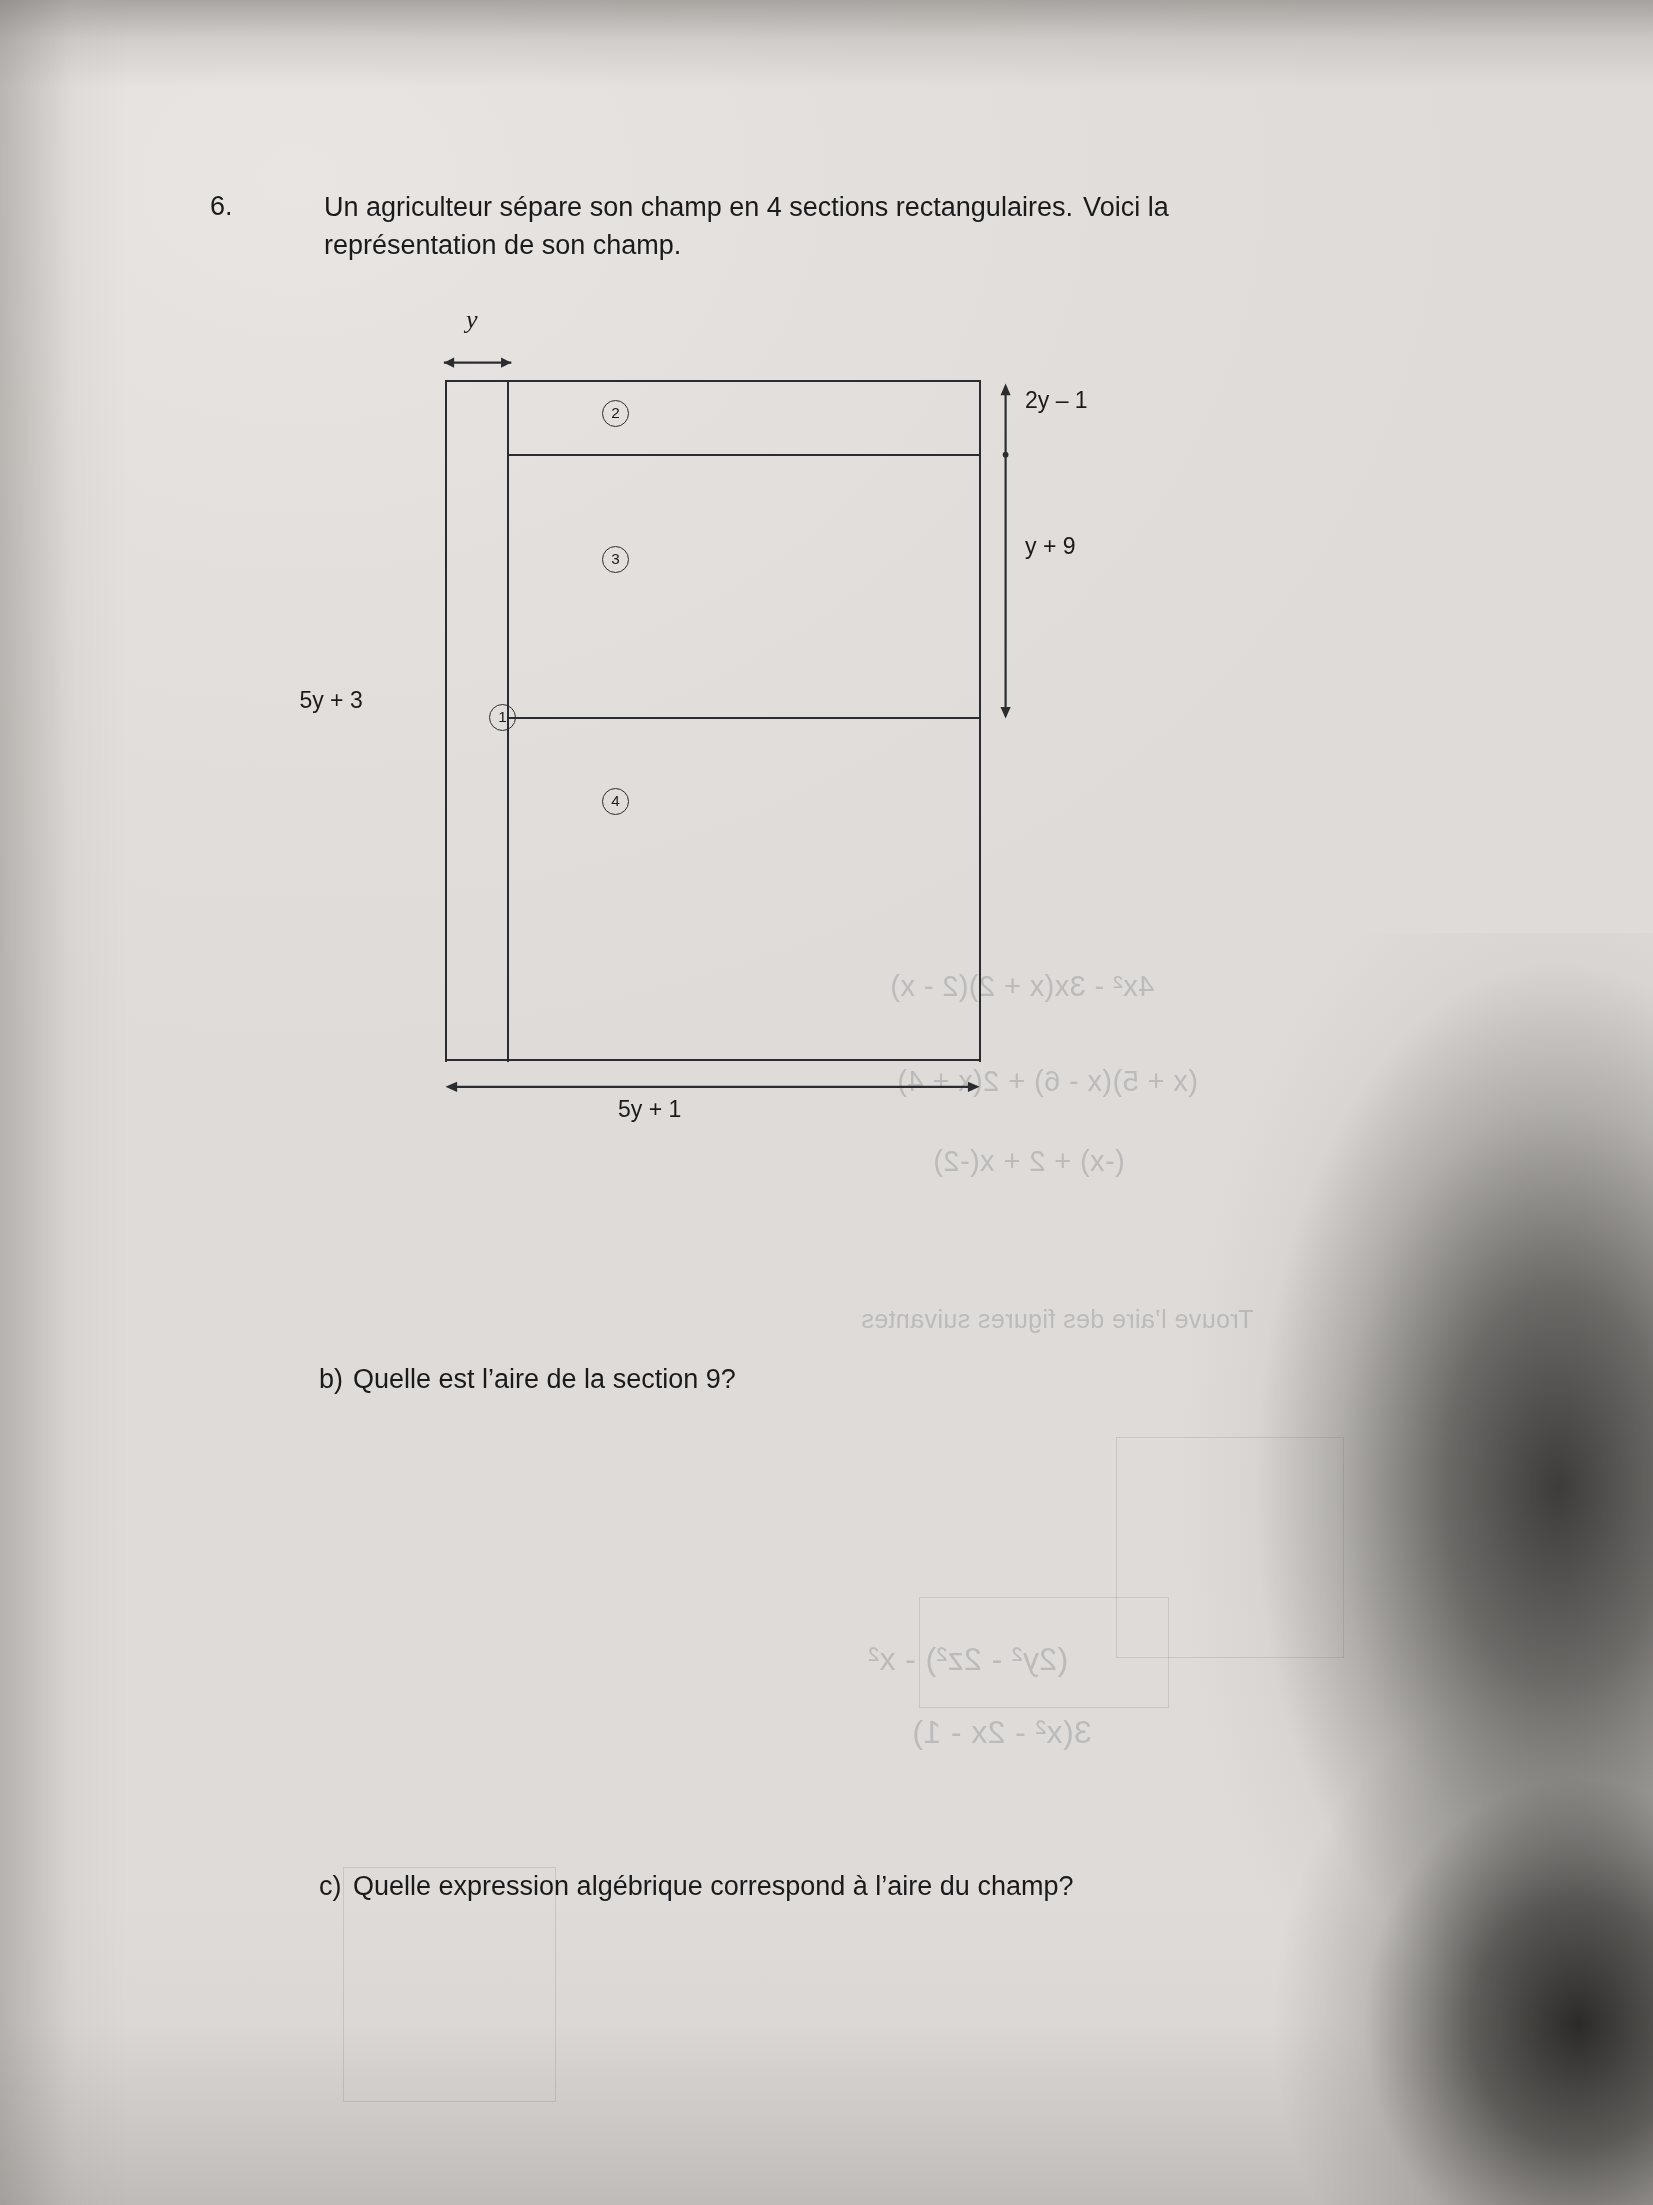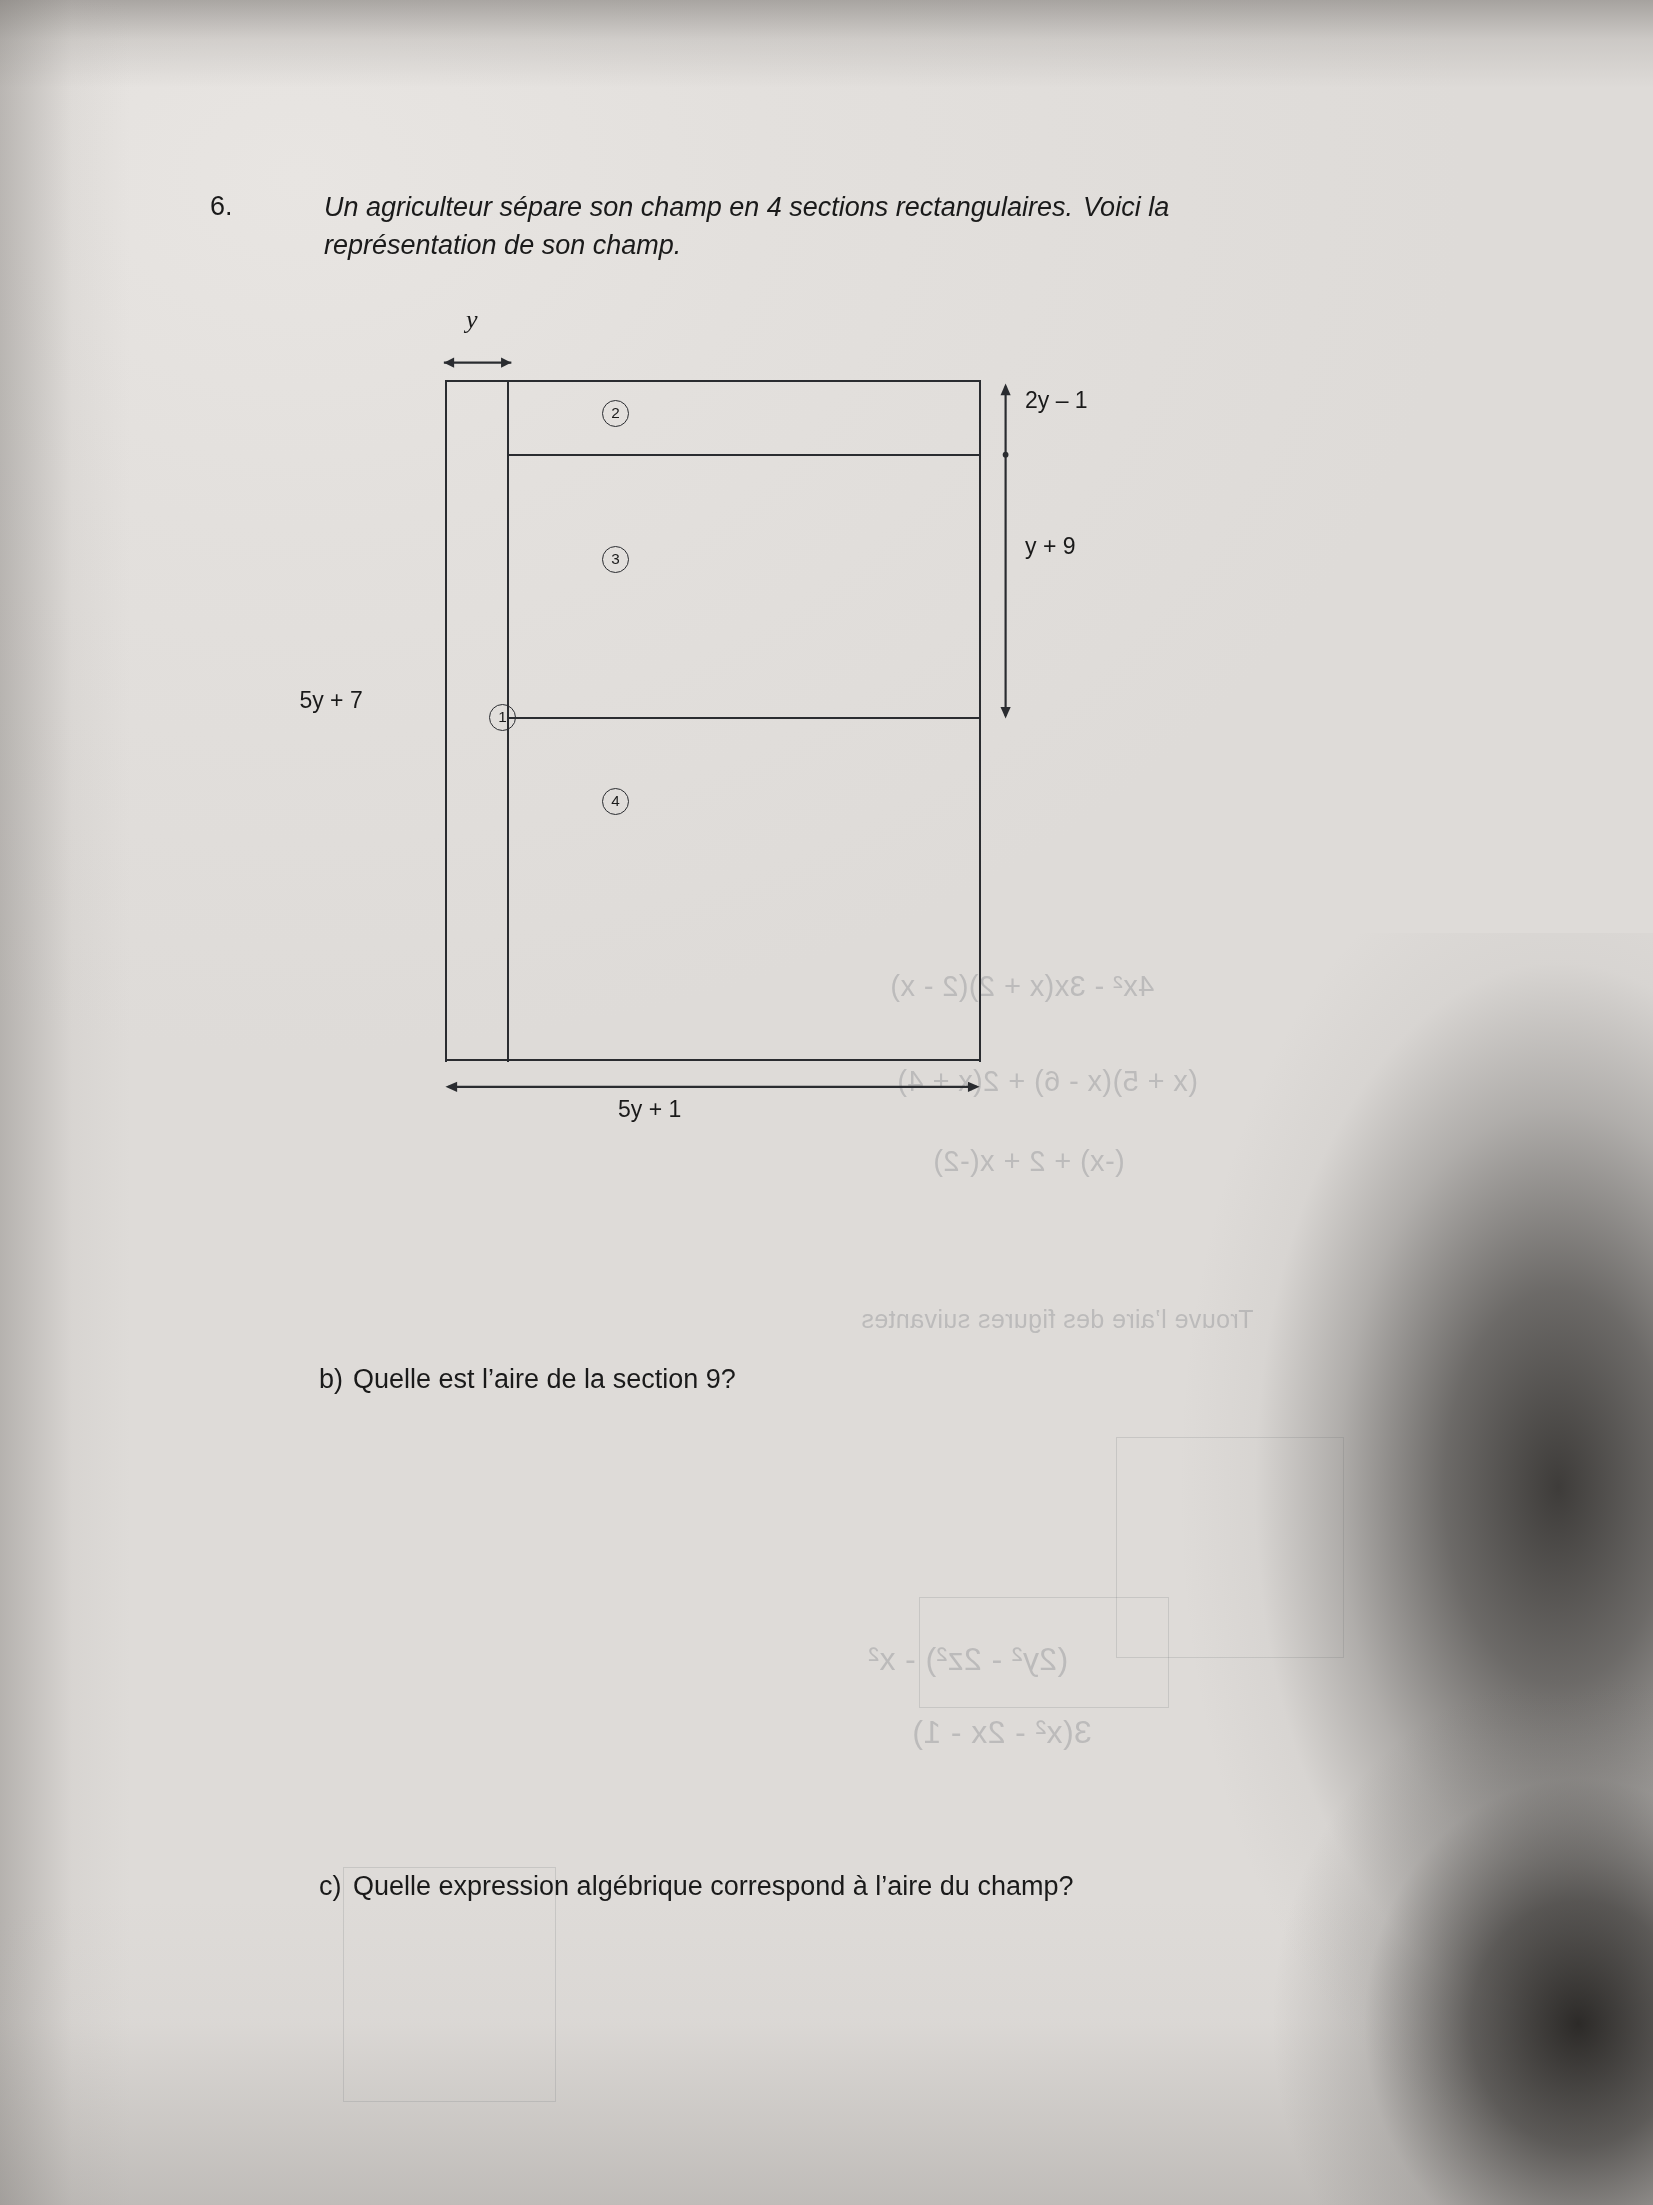--- a/index.html
+++ b/index.html
@@ -87,21 +87,20 @@
     top: 191px;
     font-size: 27px;
   }
   .qtext {
     position: absolute;
     left: 324px;
     top: 188px;
     width: 1211px;
     font-size: 27px;
     line-height: 1.42;
-    font-style: italic;
   }
   .qtext .gap { display: inline-block; width: 10.2px; }
 
   .subq {
     position: absolute;
     font-size: 27px;
     left: 319px;
   }
   .subq .lbl { display: inline-block; width: 34px; }
 
@@ -189,21 +188,21 @@
 
     <svg style="position:absolute; left:680px; top:67px; width:29px; height:343px; overflow:visible;" viewBox="0 0 40 470" width="29" height="343">
       <line x1="16" y1="6" x2="16" y2="460" stroke="#2a2c30" stroke-width="3"></line>
       <polygon points="16,2 9,18 23,18" fill="#2a2c30"></polygon>
       <polygon points="16,464 9,448 23,448" fill="#2a2c30"></polygon>
       <circle cx="16" cy="100" r="4" fill="#2a2c30"></circle>
     </svg>
     <div class="lbl" style="left:711px; top:73px;">2y – 1</div>
     <div class="lbl" style="left:711px; top:219px;">y + 9</div>
 
-    <div class="lbl" style="left:-14.6px; top:373px;">5y + 7</div>
+    <div class="lbl" style="left:-14.6px; top:373px;">5y + 3</div>
 
     <svg style="position:absolute; left:130px; top:764px; width:540px; height:22px; overflow:visible;" viewBox="0 0 740 30" width="540" height="22">
       <line x1="6" y1="12" x2="730" y2="12" stroke="#2a2c30" stroke-width="3"></line>
       <polygon points="2,12 18,5 18,19" fill="#2a2c30"></polygon>
       <polygon points="734,12 718,5 718,19" fill="#2a2c30"></polygon>
     </svg>
     <div class="lbl" style="left:256px; top:782px;margin-left:48px;">5y + 1</div>
 
     <div class="circnum" style="left:175px; top:390px;">1</div>
     <div class="circnum" style="left:288px; top:86px;">2</div>

